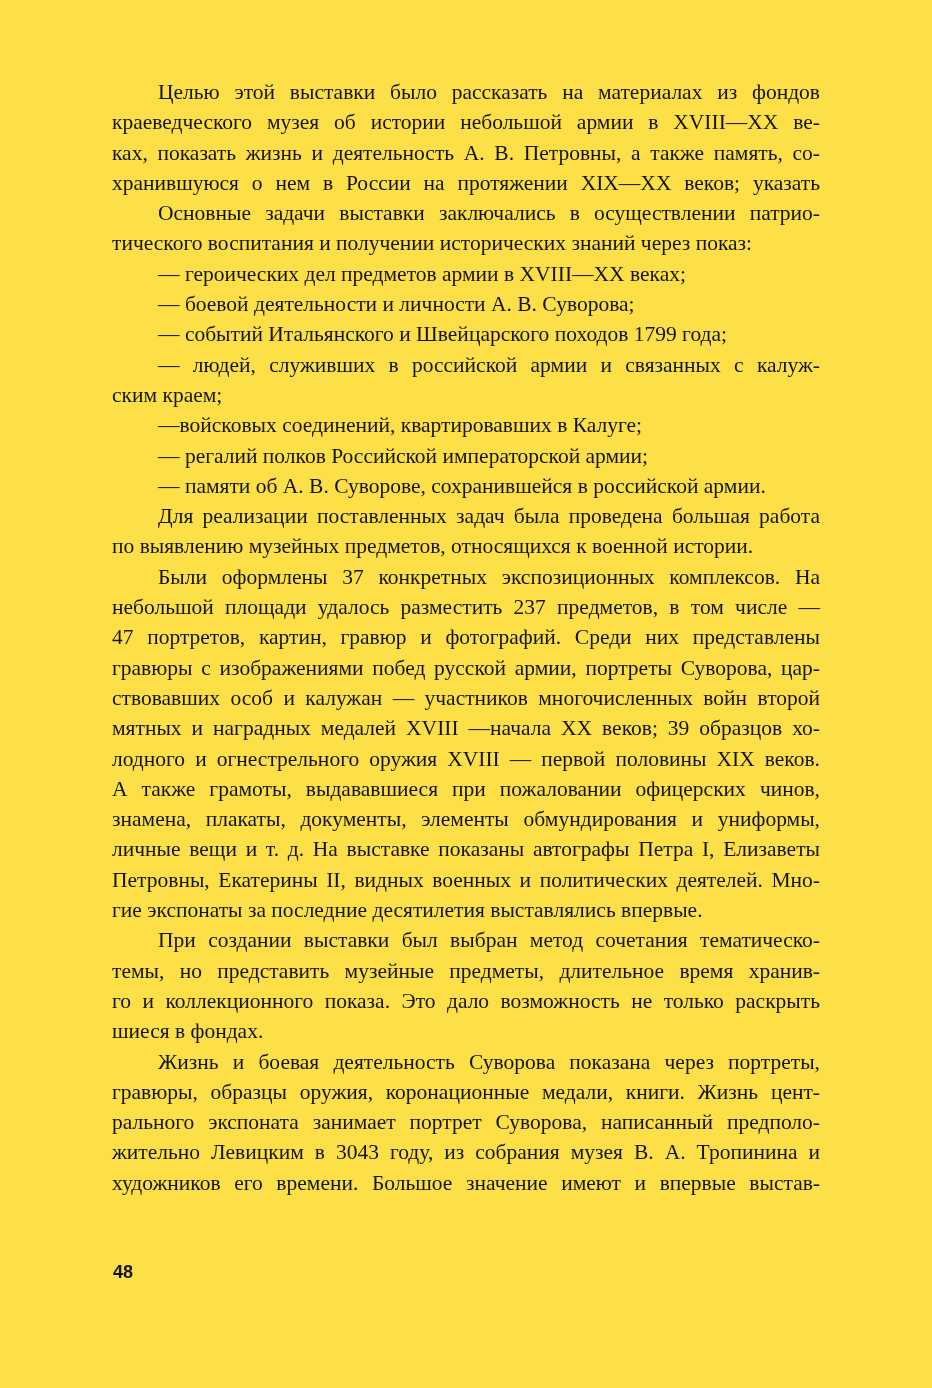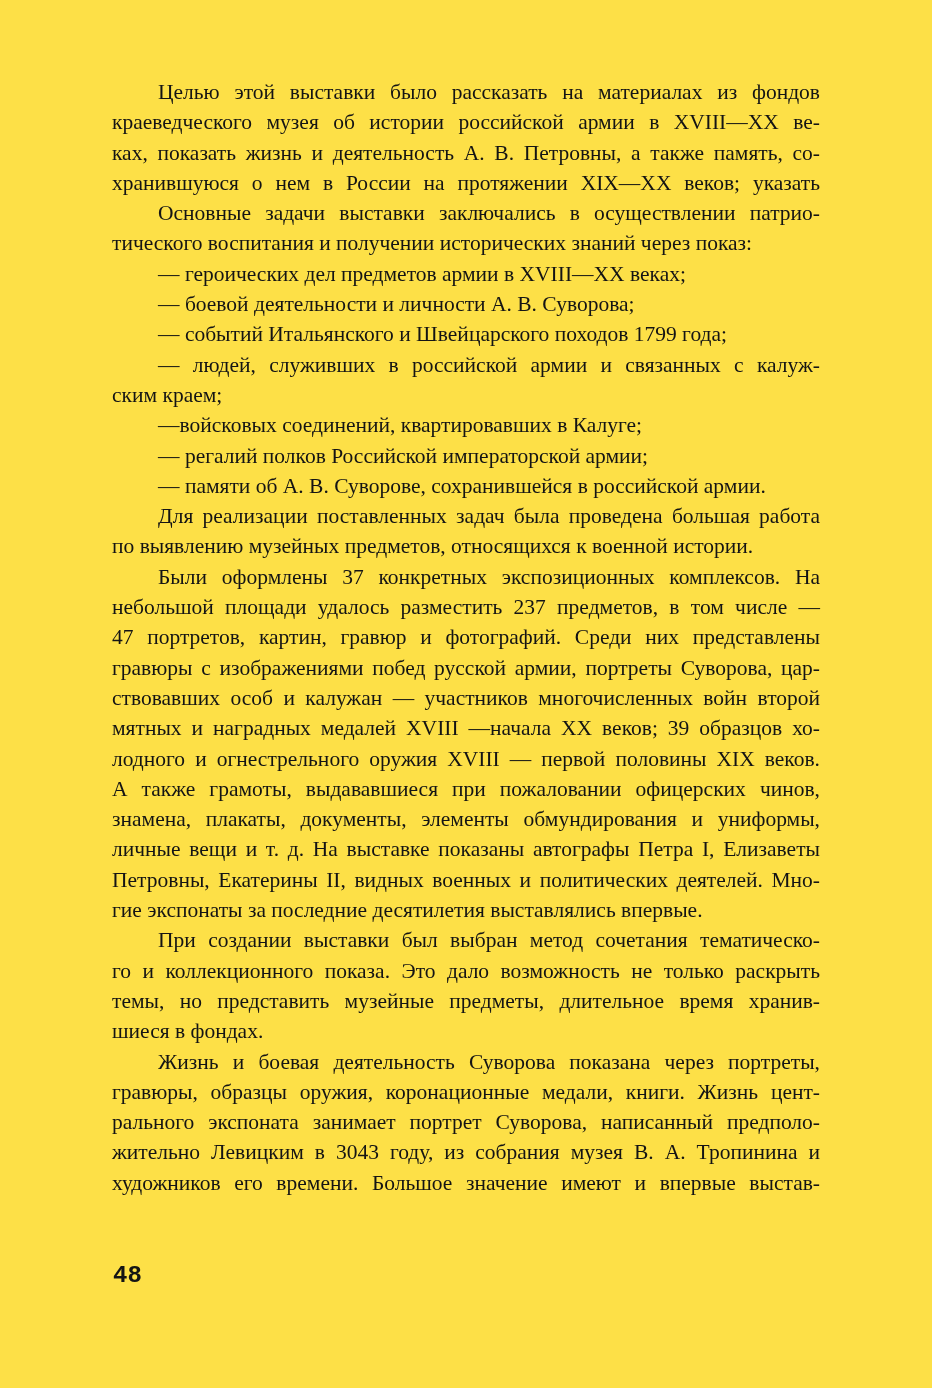--- a/index.html
+++ b/index.html
@@ -35,33 +35,33 @@
   .line.end {
     text-align-last: left;
   }
   .line.indent {
     text-indent: 46px;
   }
   .page-number {
     position: absolute;
     left: 113px;
     top: 1262px;
-    font-family: Liberation Mono, monospace;
+    font-family: Liberation Sans, sans-serif;
     font-weight: bold;
-    font-size: 24px;
+    font-size: 18px;
     color: #141414;
   }
 </style>
 </head>
 <body>
 
 <div class="page">
   <div class="text-block">
       <div class="line indent">Целью этой выставки было рассказать на материалах из фондов</div>
-      <div class="line">краеведческого музея об истории российской армии в XVIII—XX ве-</div>
+      <div class="line">краеведческого музея об истории небольшой армии в XVIII—XX ве-</div>
       <div class="line">ках, показать жизнь и деятельность А. В. Петровны, а также память, со-</div>
       <div class="line">хранившуюся о нем в России на протяжении XIX—XX веков; указать</div>
       <div class="line indent">Основные задачи выставки заключались в осуществлении патрио-</div>
       <div class="line end">тического воспитания и получении исторических знаний через показ:</div>
       <div class="line indent end">— героических дел предметов армии в XVIII—XX веках;</div>
       <div class="line indent end">— боевой деятельности и личности А. В. Суворова;</div>
       <div class="line indent end">— событий Итальянского и Швейцарского походов 1799 года;</div>
       <div class="line indent">— людей, служивших в российской армии и связанных с калуж-</div>
       <div class="line end">ским краем;</div>
       <div class="line indent end">—войсковых соединений, квартировавших в Калуге;</div>
@@ -75,22 +75,22 @@
       <div class="line">гравюры с изображениями побед русской армии, портреты Суворова, цар-</div>
       <div class="line">ствовавших особ и калужан — участников многочисленных войн второй</div>
       <div class="line">мятных и наградных медалей XVIII —начала XX веков; 39 образцов хо-</div>
       <div class="line">лодного и огнестрельного оружия XVIII — первой половины XIX веков.</div>
       <div class="line">А также грамоты, выдававшиеся при пожаловании офицерских чинов,</div>
       <div class="line">знамена, плакаты, документы, элементы обмундирования и униформы,</div>
       <div class="line">личные вещи и т. д. На выставке показаны автографы Петра I, Елизаветы</div>
       <div class="line">Петровны, Екатерины II, видных военных и политических деятелей. Мно-</div>
       <div class="line end">гие экспонаты за последние десятилетия выставлялись впервые.</div>
       <div class="line indent">При создании выставки был выбран метод сочетания тематическо-</div>
+      <div class="line">темы, но представить музейные предметы, длительное время хранив-</div>
       <div class="line">го и коллекционного показа. Это дало возможность не только раскрыть</div>
-      <div class="line">темы, но представить музейные предметы, длительное время хранив-</div>
       <div class="line end">шиеся в фондах.</div>
       <div class="line indent">Жизнь и боевая деятельность Суворова показана через портреты,</div>
       <div class="line">гравюры, образцы оружия, коронационные медали, книги. Жизнь цент-</div>
       <div class="line">рального экспоната занимает портрет Суворова, написанный предполо-</div>
       <div class="line">жительно Левицким в 3043 году, из собрания музея В. А. Тропинина и</div>
       <div class="line">художников его времени. Большое значение имеют и впервые выстав-</div>
     </div>
   <div class="page-number">48</div>
 </div>
 

